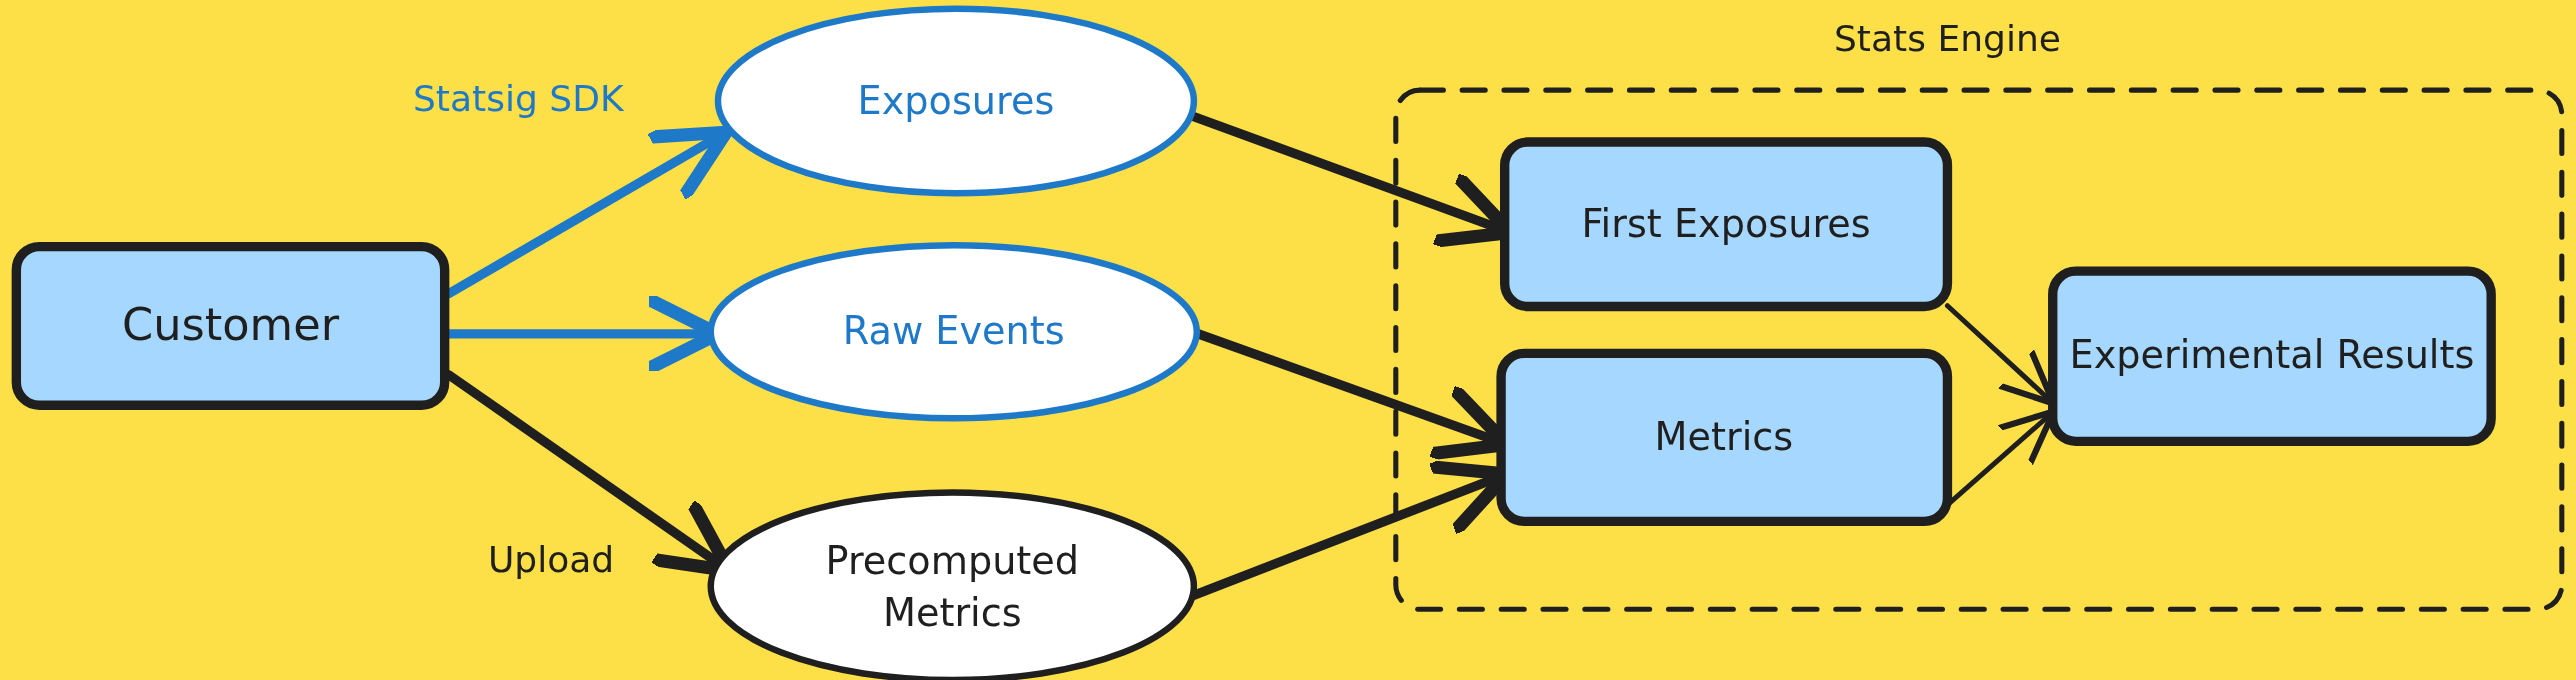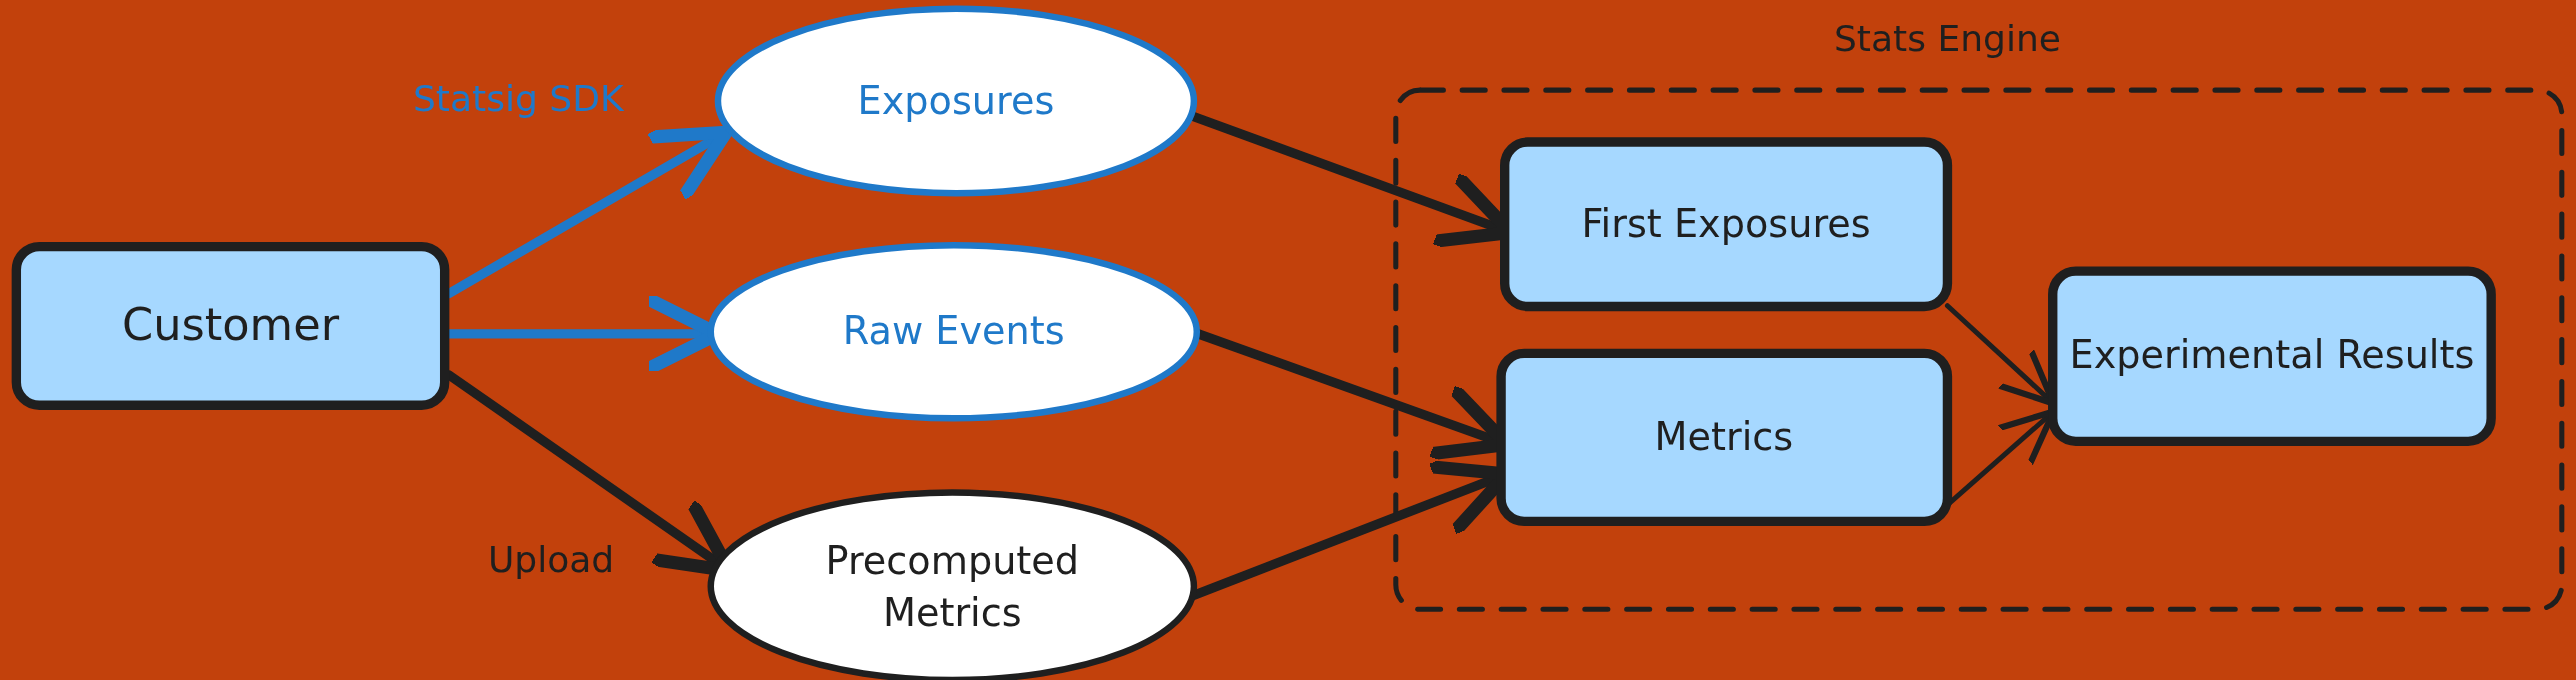--- a/index.html
+++ b/index.html
@@ -8,21 +8,21 @@
     padding: 0;
     background: #ffffff;
   }
   body {
     font-family: "DejaVu Sans", "Liberation Sans", sans-serif;
   }
   #diagram-root {
     position: relative;
     width: 2576px;
     height: 680px;
-    background: #c2410c;
+    background: #fde047;
     overflow: hidden;
   }
   #diagram-svg {
     position: absolute;
     top: 0;
     left: 0;
     width: 2576px;
     height: 680px;
   }
   .node-label {

